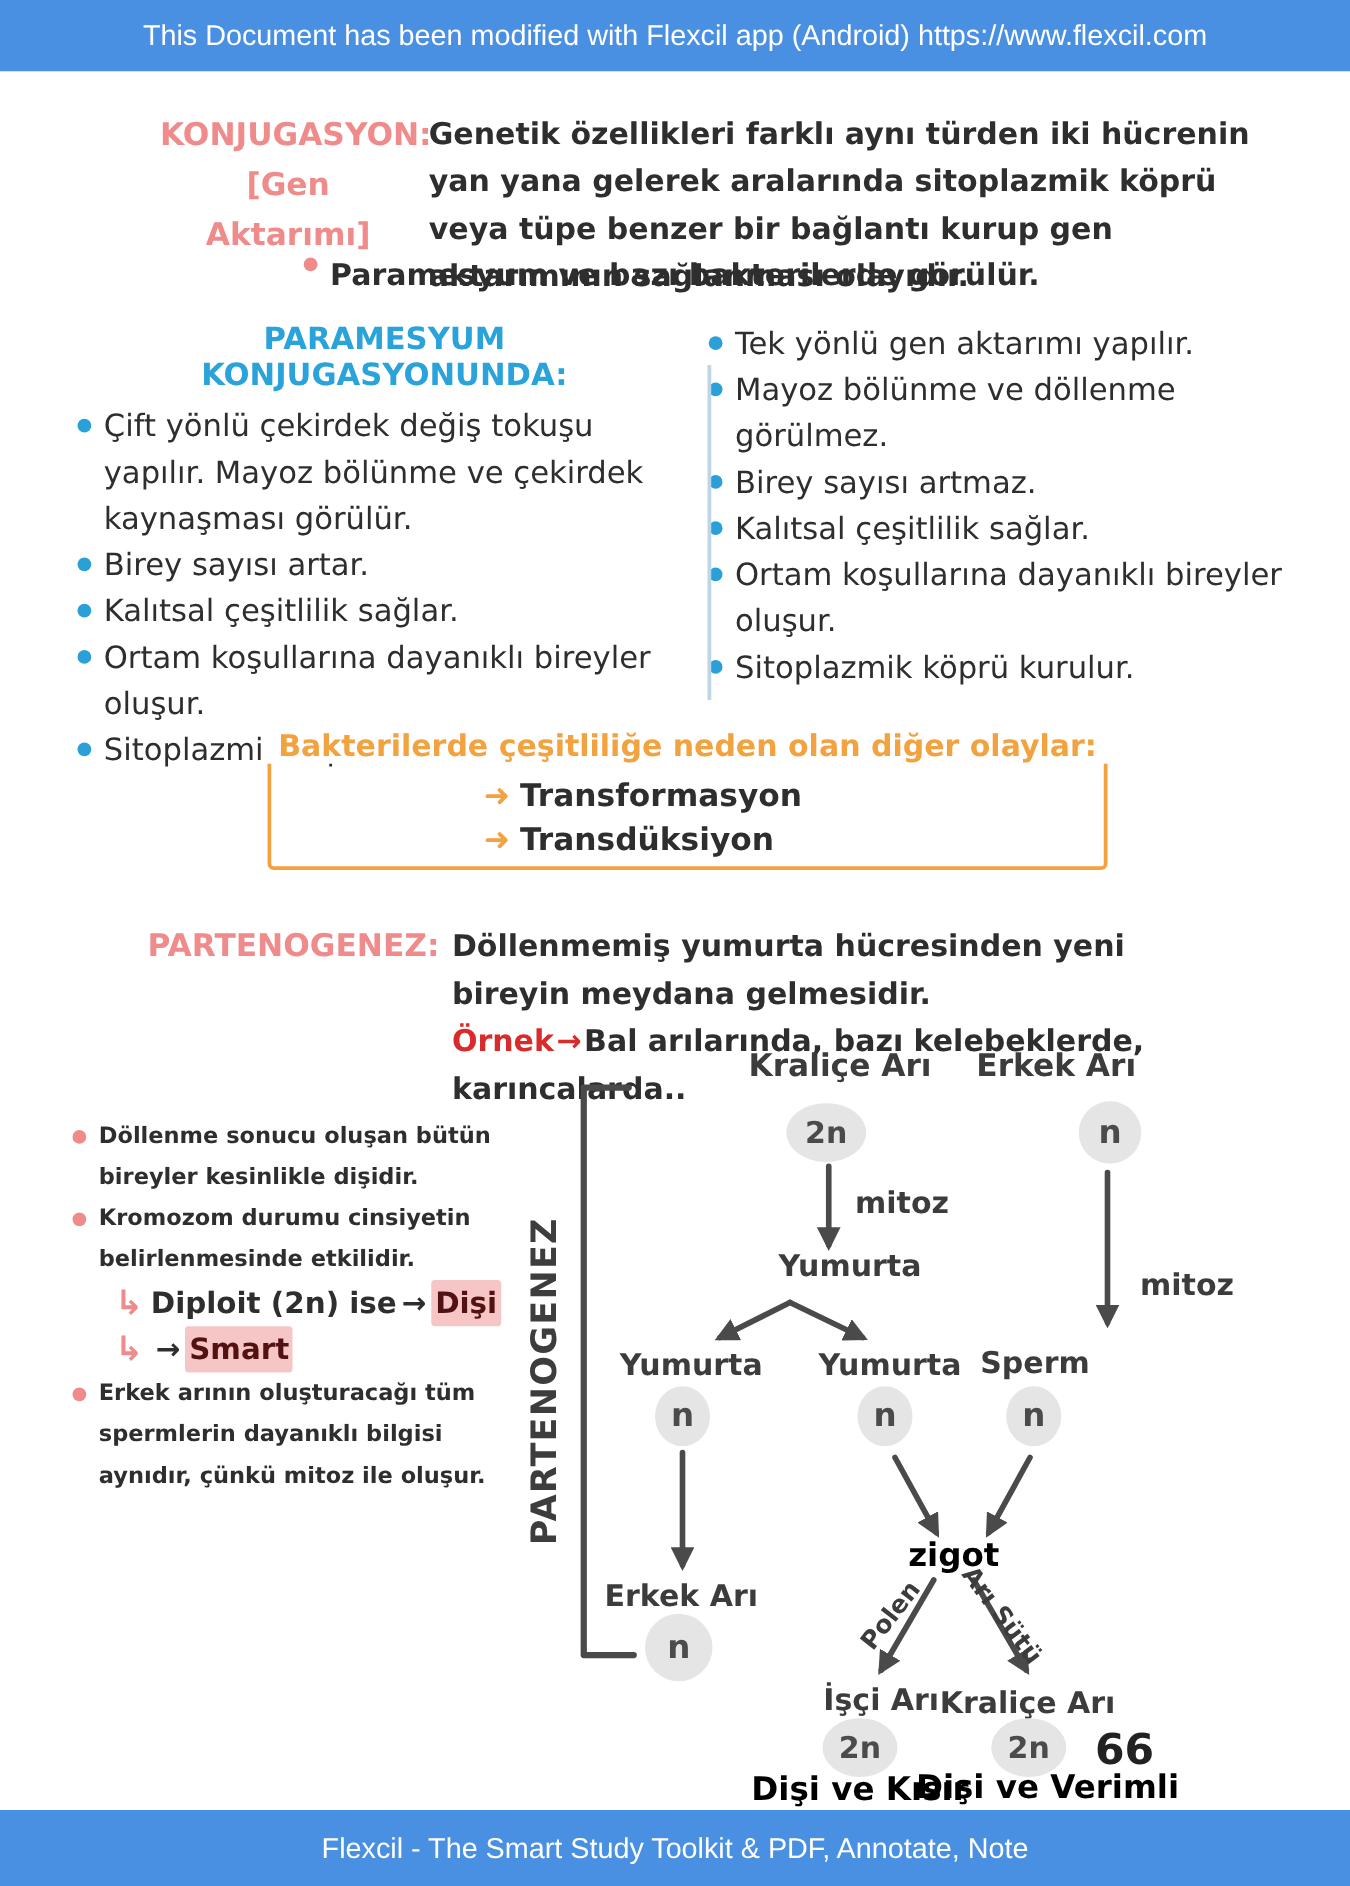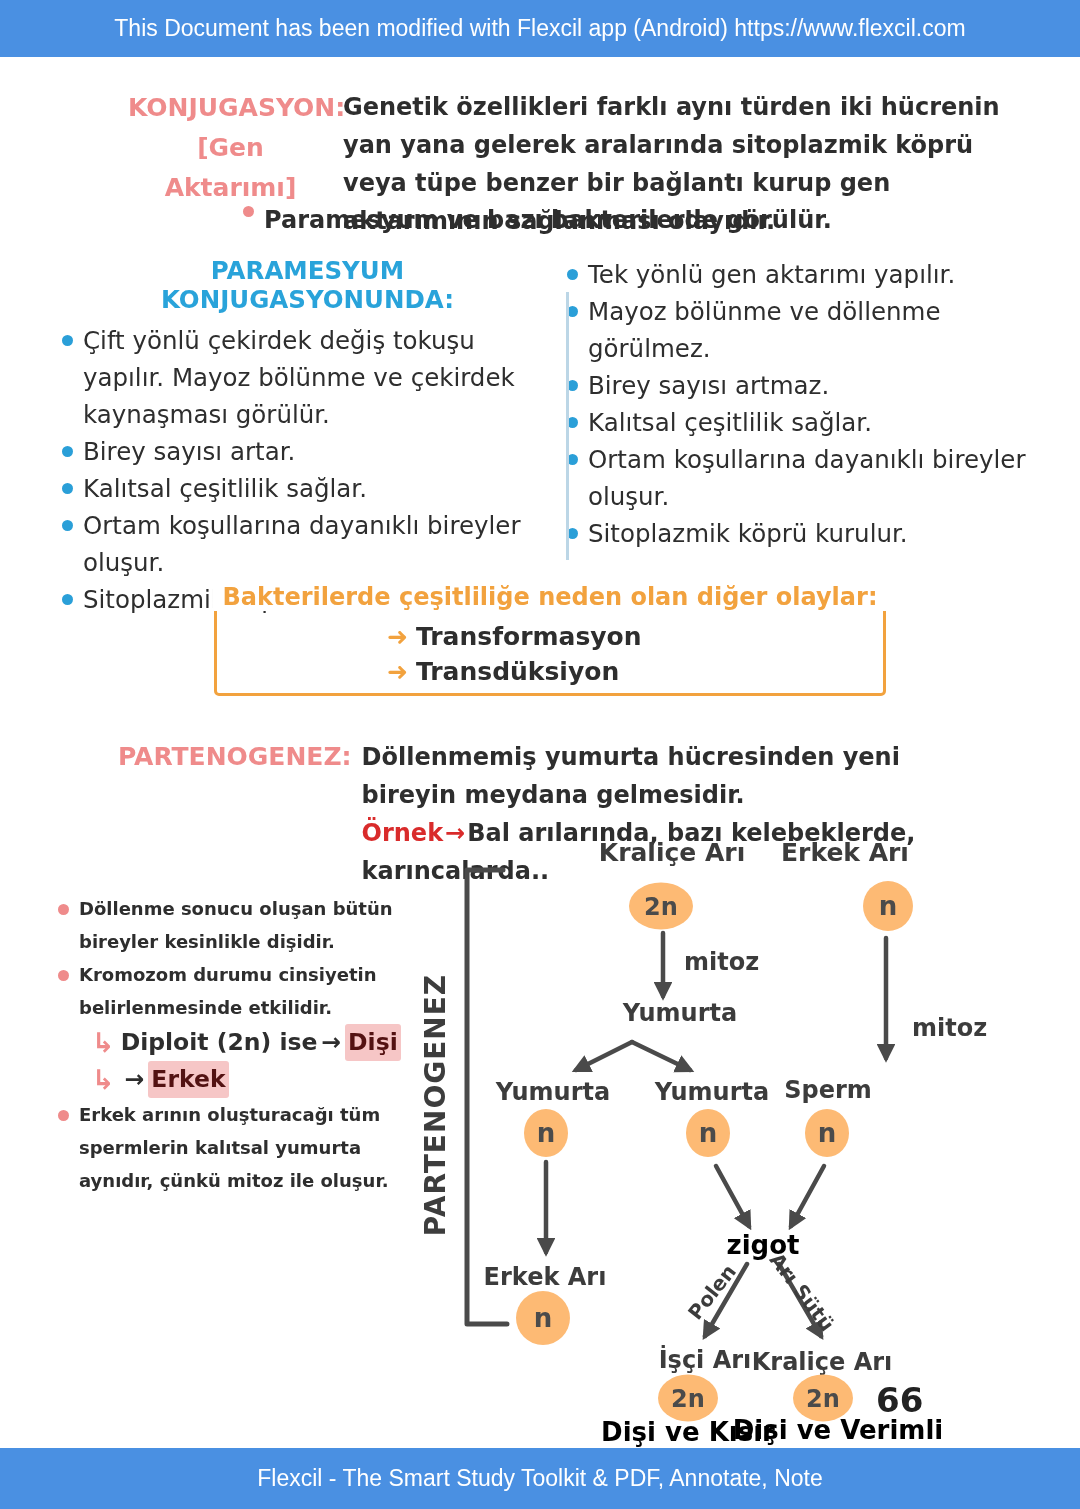--- a/index.html
+++ b/index.html
@@ -51,21 +51,21 @@
   .p-body{width:622px;font-size:24px;line-height:38px;font-weight:bold;color:#2e2e2e;}
   .ex-label{color:#d92b2b;}
   .ex-arrow{color:#d92b2b;margin:0 2px;}
 
   
   #diagram{position:absolute;left:0;top:830px;width:1080px;height:618px;}
   #diagram svg{position:absolute;left:0;top:0;}
   .node{position:absolute;transform:translate(-50%,-50%);font-size:24px;font-weight:bold;
         color:#3c3c3c;white-space:nowrap;}
   .node-big{font-size:26px;color:#000000;}
-  .pl{position:absolute;transform:translate(-50%,-50%);background:#fdba74;border-radius:50%;
+  .pl{position:absolute;transform:translate(-50%,-50%);background:#e5e5e5;border-radius:50%;
       display:flex;align-items:center;justify-content:center;color:#4b4b4b;font-weight:bold;}
   .pl-2n{width:64px;height:47px;font-size:24px;}
   .pl-n{width:50px;height:50px;font-size:26px;}
   .elabel{position:absolute;font-size:24px;font-weight:bold;color:#3c3c3c;white-space:nowrap;}
   .elabel-rot{transform:translate(-50%,-50%) rotate(-52deg);font-size:20px;}
   .elabel-rot2{transform:translate(-50%,-50%) rotate(53deg);font-size:20px;}
   #parteno-vertical{position:absolute;left:287px;top:257px;width:300px;height:36px;text-align:center;
         transform:rotate(-90deg);font-size:28px;font-weight:bold;color:#3d3d3d;letter-spacing:1px;}
   #page-number{position:absolute;left:876px;top:550px;font-size:34px;font-weight:bold;color:#222;}
 
@@ -209,25 +209,25 @@
     </div>
     <div class="sub">
       <span class="crook">↳</span>
       <span>Diploit (2n) ise</span>
       <span class="arr">→</span>
       <span class="hl">Dişi</span>
     </div>
     <div class="sub">
       <span class="crook">↳</span>
       <span class="arr">→</span>
-      <span class="hl">Erkek</span>
+      <span class="hl">Smart</span>
     </div>
     <div class="note">
       <span class="dot dot-pink"></span>
-      <span class="txt">Erkek arının oluşturacağı tüm spermlerin kalıtsal yumurta aynıdır, çünkü mitoz ile oluşur.</span>
+      <span class="txt">Erkek arının oluşturacağı tüm spermlerin dayanıklı bilgisi aynıdır, çünkü mitoz ile oluşur.</span>
     </div>
   </div>
 
   <div id="parteno-vertical">PARTENOGENEZ</div>
 
   <div class="node" style="left:672px;top:22px;font-size:25px;">Kraliçe Arı</div>
   <div class="node" style="left:845px;top:22px;font-size:25px;">Erkek Arı</div>
   <div class="pl pl-2n" style="left:661px;top:76px;">2n</div>
   <div class="pl pl-n" style="left:888px;top:76px;">n</div>
   <div class="elabel" style="left:684px;top:118px;">mitoz</div>

